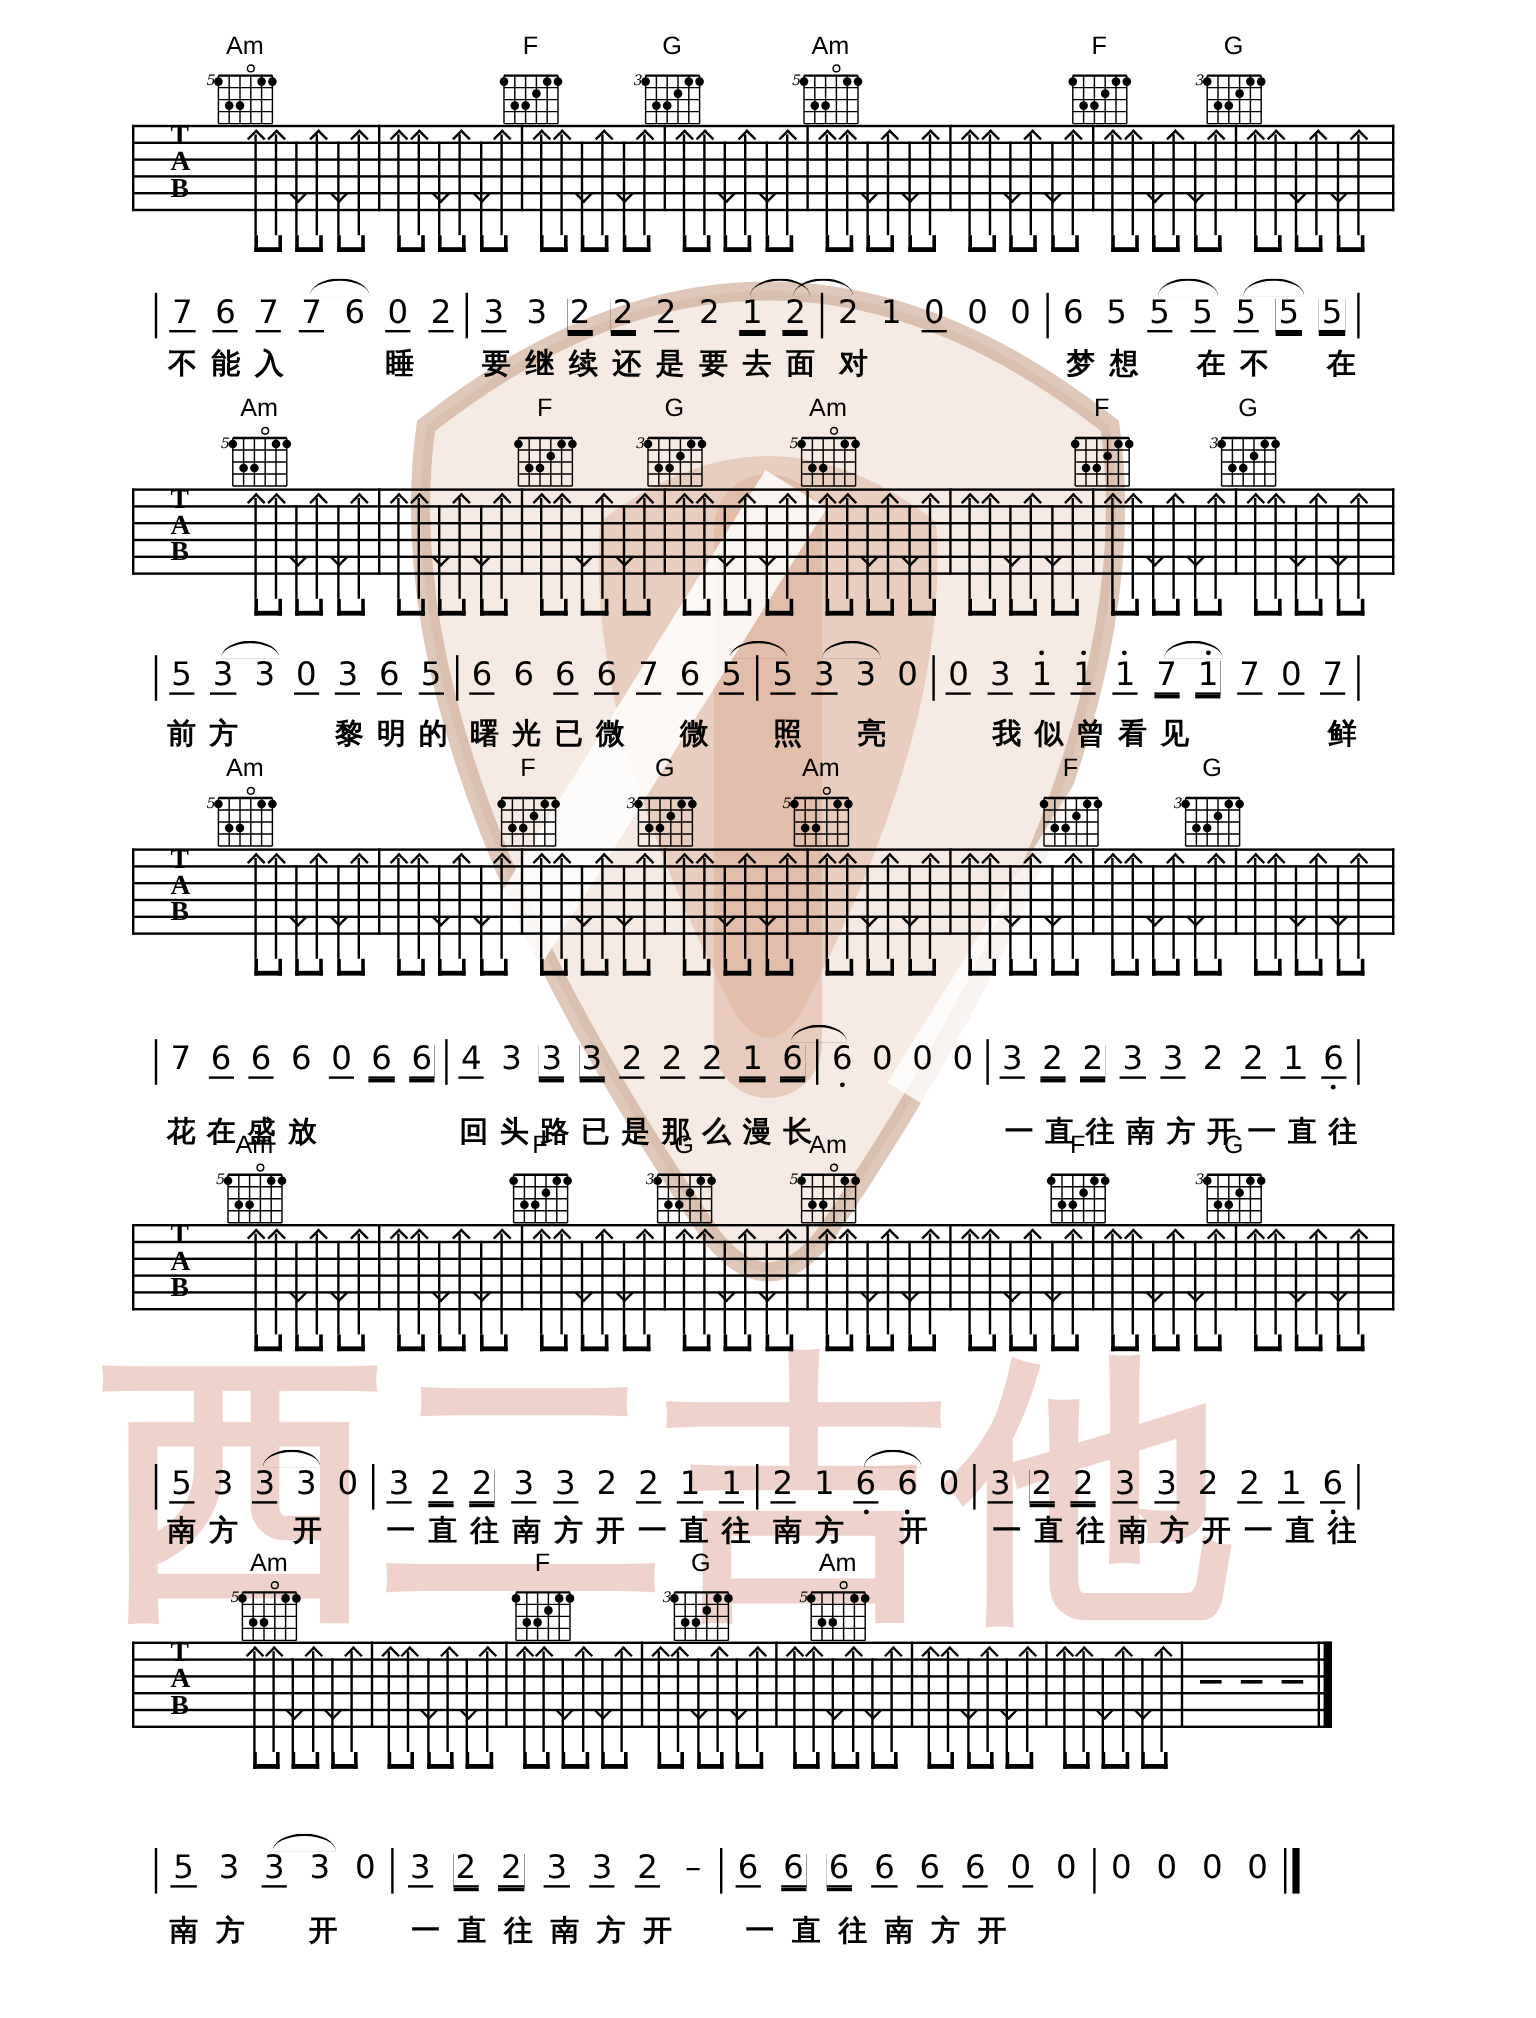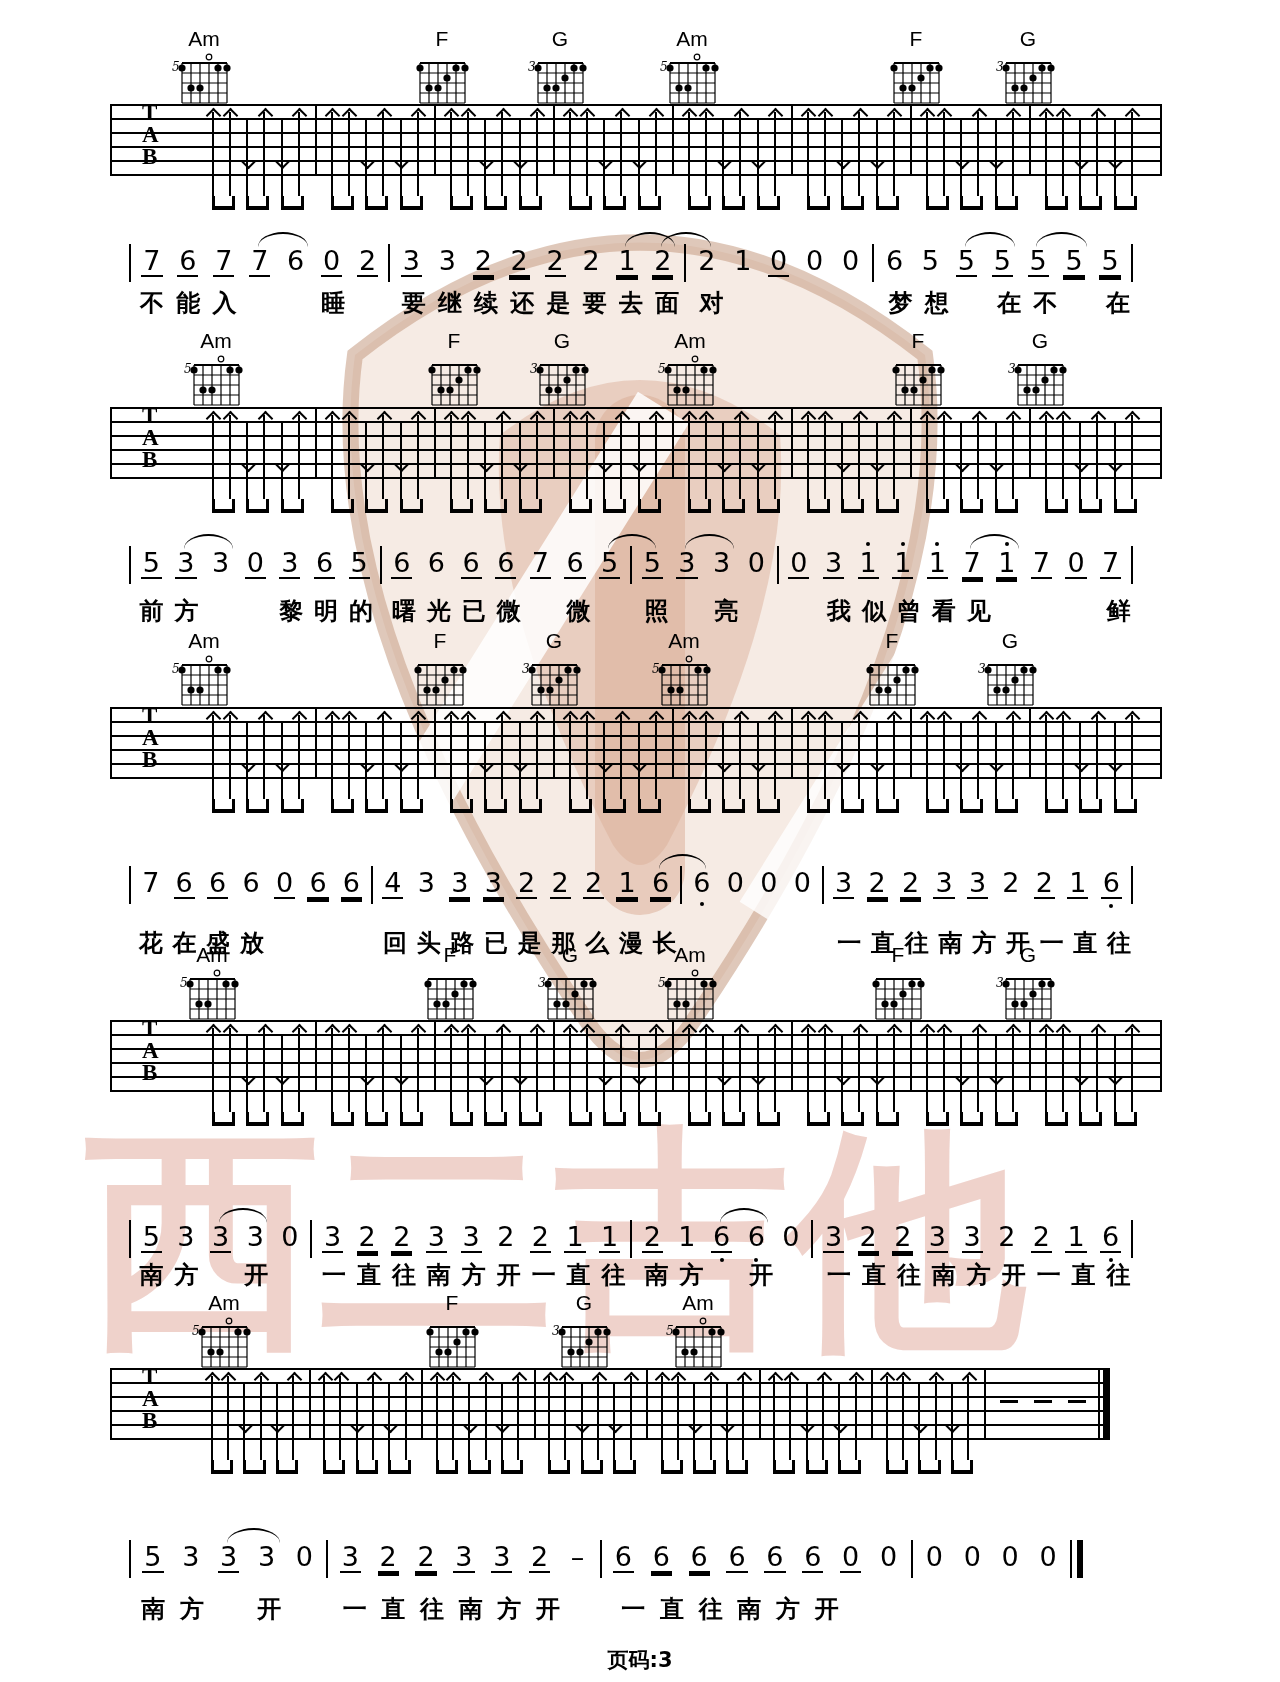--- a/index.html
+++ b/index.html
@@ -2074,14 +2074,13 @@
           <div class="tk">
             <div class="ly"></div>
           </div>
           <div class="tk">
             <div class="ly"></div>
           </div>
         </div>
       </div>
     </div>
 
-  <div class="footer" style="top:1646px">页码:3</div>
 </div>
 
 </body></html>

